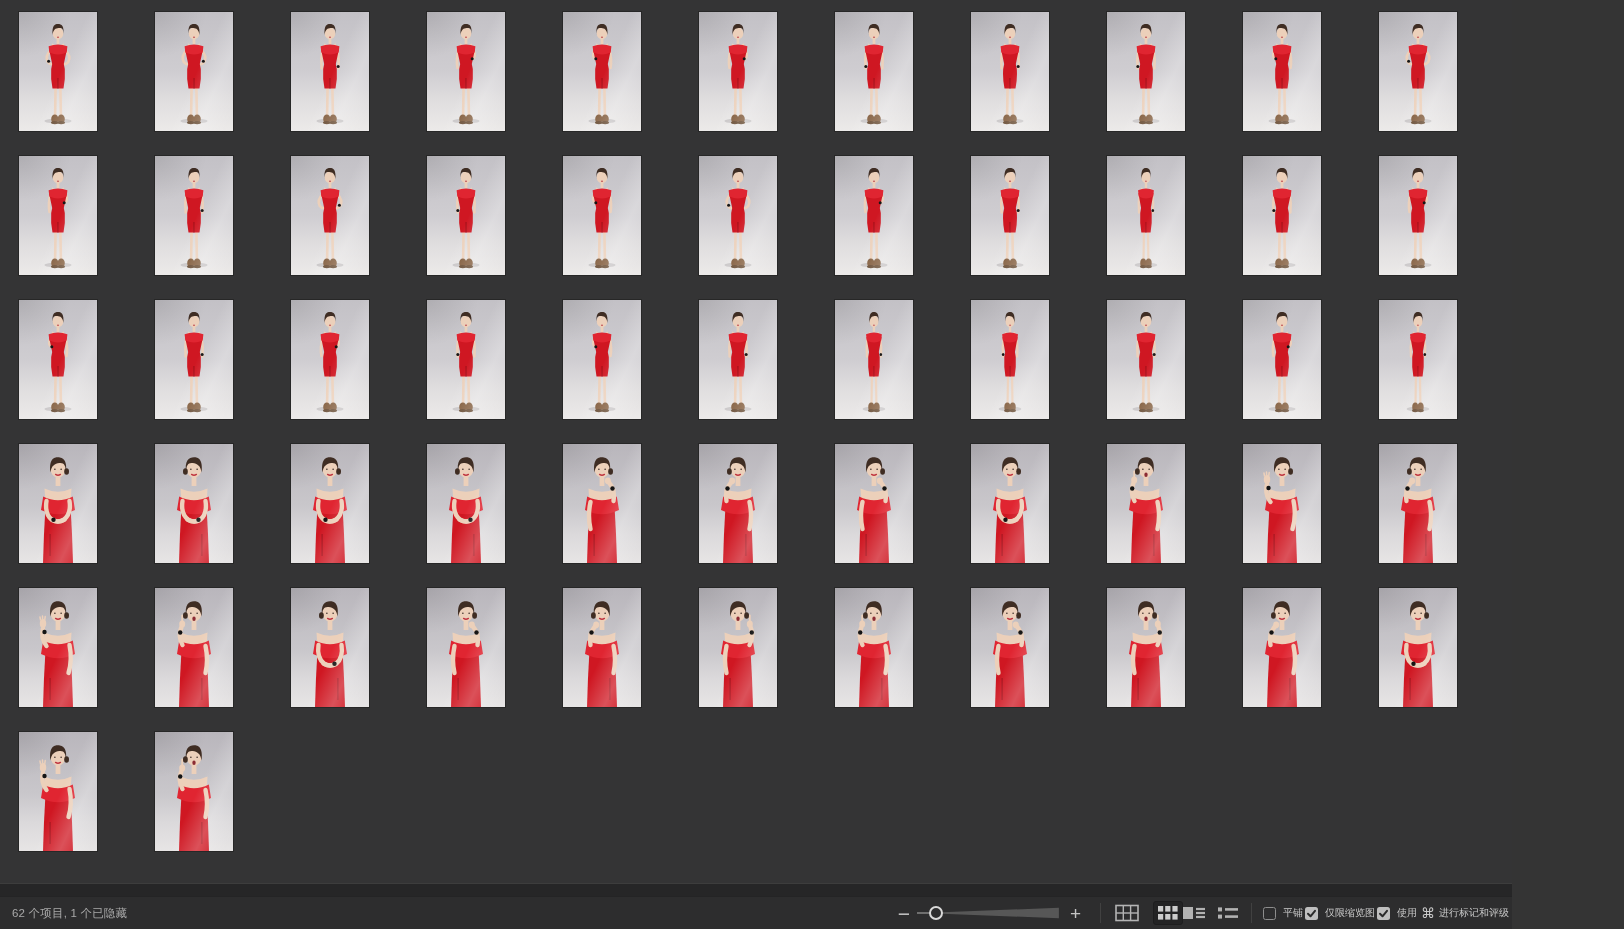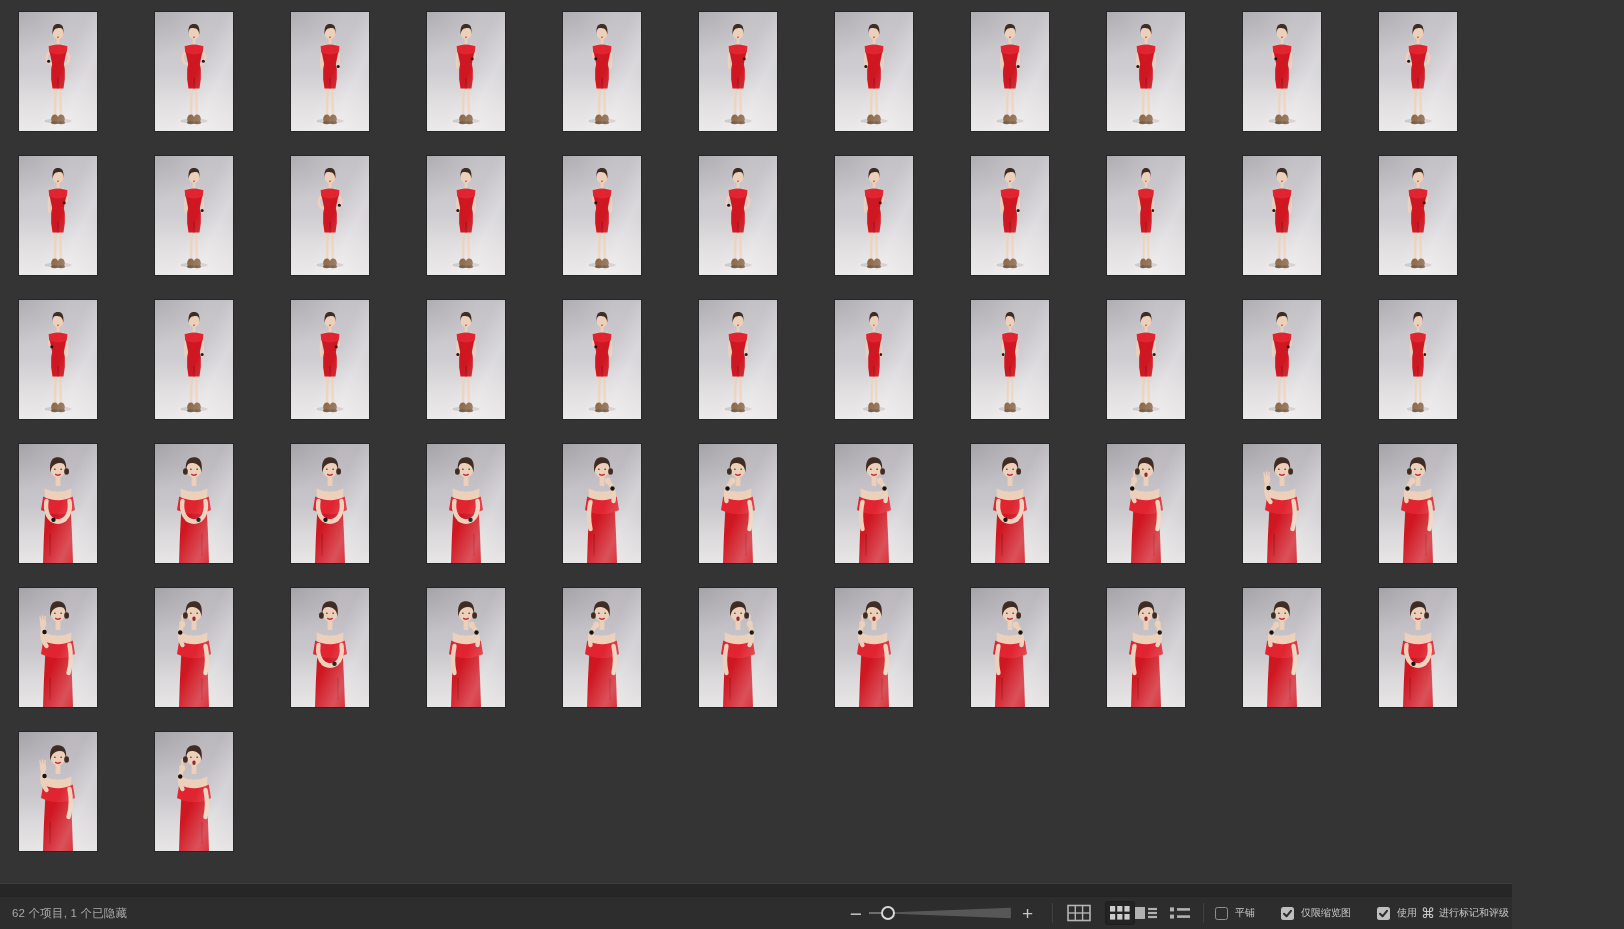--- a/index.html
+++ b/index.html
@@ -41,21 +41,21 @@
 
   .vsep { width:1px; height:20px; background:#414141; }
   .vsep.s1 { margin:0 14px 0 19px; }
   .vsep.s2 { margin:0 11px 0 13px; }
 
   .icon-btn { display:flex; align-items:center; justify-content:center; }
   .icon-btn + .icon-btn { margin-left:13px; }
   .icon-active-bg { width:30px; height:24px; margin-left:14px; background:#232324;
     border-radius:3px; border:1px solid #1d1d1e; display:flex; align-items:center; justify-content:center; }
 
-  .cbgroup { display:flex; align-items:center; margin-left:26px; }
+  .cbgroup { display:flex; align-items:center; margin-left:2px; }
   .cblabel { font-size:10px; color:#cacaca; margin-left:7px; white-space:nowrap; }
   .cmd-sym { font-size:14px; color:#cacaca; margin:0 4px; }
   .checkbox { width:13px; height:13px; border-radius:2.5px; position:relative; flex:0 0 13px; }
   .checkbox.unchecked { border:1.5px solid #8d8d8d; background:transparent; }
   .checkbox.checked { background:#bfbfbf; }
   .checkbox.checked svg { position:absolute; inset:0; }
 </style>
 </head>
 <body>
 

